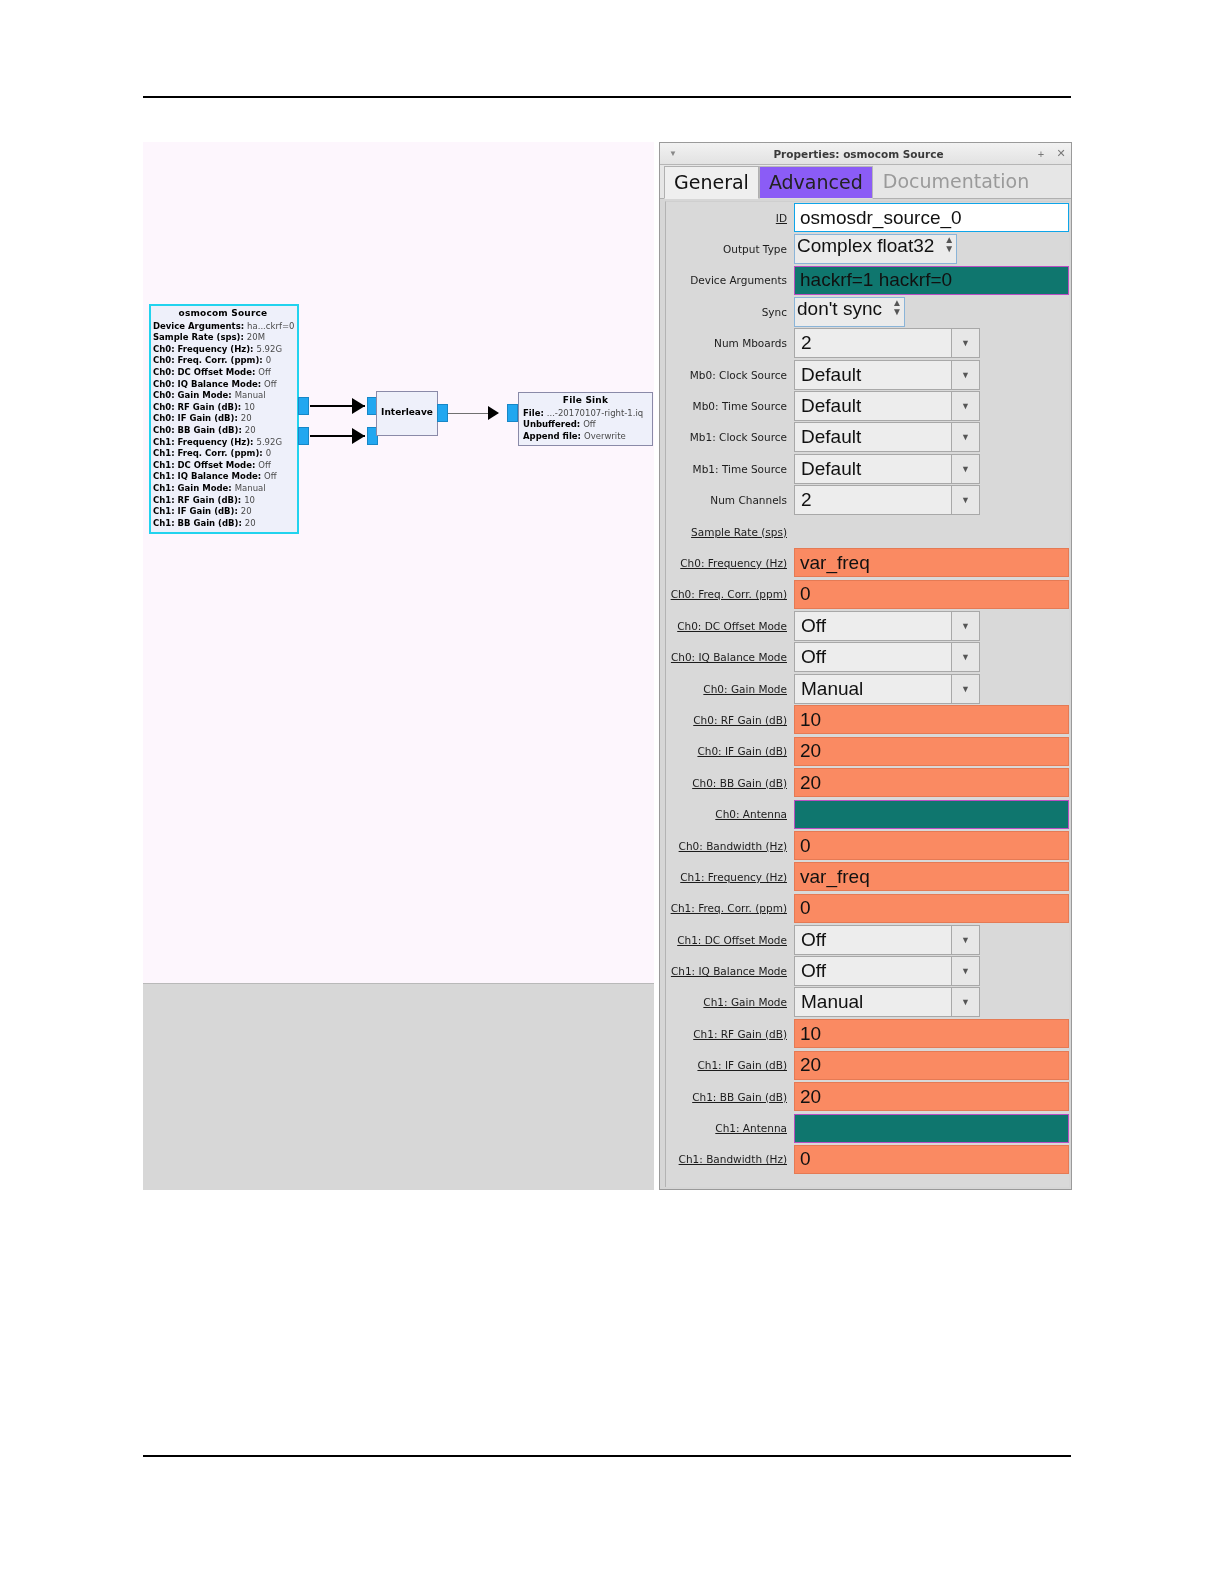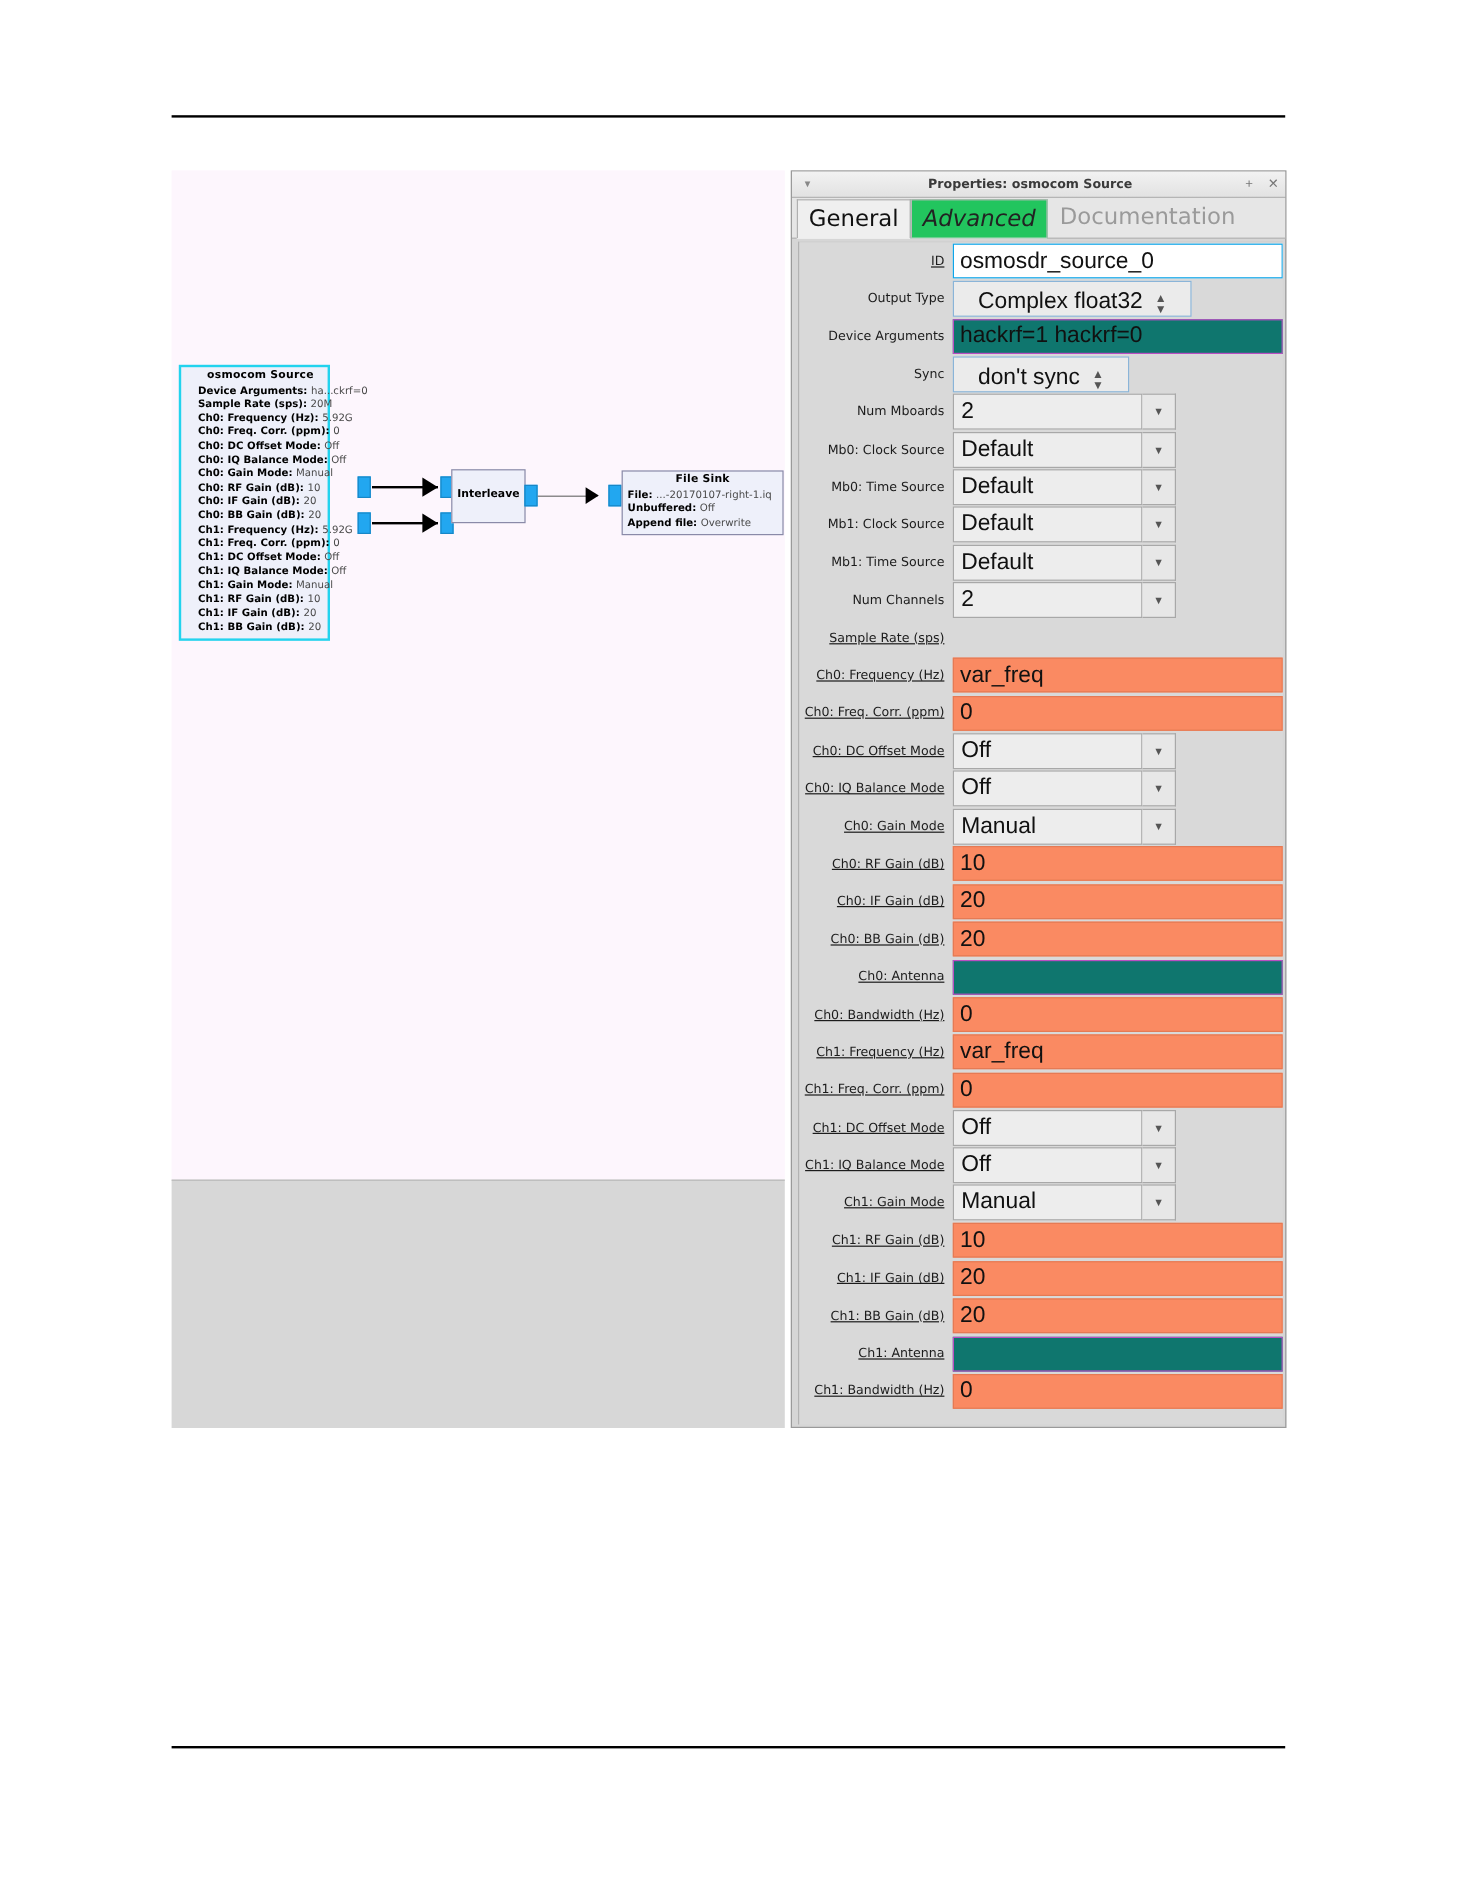--- a/index.html
+++ b/index.html
@@ -23,21 +23,21 @@
   .blk {
     position: absolute; background: #eef0fa; border: 1px solid #8a8aa8;
     font-size: 8.5px; color: #000; line-height: 11.6px; padding: 2px 4px 3px 4px;
     font-family: "DejaVu Sans", sans-serif;
   }
   .blk .ttl { font-weight: bold; text-align: center; display:block; font-size: 9px; margin-bottom: 1px; letter-spacing: .2px;}
   .blk .row { white-space: nowrap; }
   .blk .row b { font-weight: bold; }
   .blk .row span { color: #4a4a4a; }
 
-  #osmo-block { left: 6px; top: 162px; width: 126px; border: 2px solid #22d3ee; padding-left:14px;}
+  #osmo-block { left: 6px; top: 162px; width: 150px; border: 2px solid #22d3ee; padding-left:2px;}
   #interleave-block { left: 233px; top: 249px; width: 62px; height: 45px;
       display:flex; align-items:center; justify-content:center; font-weight:bold; font-size:9px; background:#eef0fa;}
   #filesink-block { left: 375px; top: 250px; width: 135px; }
   #filesink-block .ttl { font-size: 9px; }
 
   .port { position: absolute; width: 11px; height: 18px; background: #22a7f0; border:1px solid #1787c7;}
   .wire { position: absolute; height: 2px; background: #000; }
   .wire-gray { position: absolute; height: 1px; background: #707070; }
   .arrow { position: absolute; width: 0; height: 0;
       border-top: 8px solid transparent; border-bottom: 8px solid transparent; border-left: 13px solid #000; }
@@ -52,21 +52,21 @@
       display:flex; align-items:center; }
   .titlebar .ttl-text { flex:1; text-align:center; font-size: 10.5px; font-weight: bold; color:#3a3a3a; font-family:"DejaVu Sans", sans-serif;}
   .tb-btn { width: 20px; text-align:center; font-size: 11px; color:#777; cursor:default; }
   .tb-menu { width: 26px; text-align:center; font-size: 8px; color:#888; }
 
   .tabstrip { display:flex; align-items:center; height: 34px;
       background: #e6e6e6; border-bottom: 1px solid #b0b0b0; padding-left: 4px; }
   .tab { padding: 4px 9px 5px 9px; font-size: 19px; color: #555; border: 1px solid transparent;
       font-family:"DejaVu Sans", sans-serif; line-height: 22px;}
   .tab.active { background: #efefef; border:1px solid #b0b0b0; border-bottom-color:#efefef; color:#111; margin-bottom:-1px;}
-  .tab.sel2 { background:#22c55e; border:1px solid #b8b8b8; border-bottom-color:#dcdcdc; color:#222; margin-bottom:-1px;font-style:italic;}
+  .tab.sel2 { background:#8b5cf6; border:1px solid #b8b8b8; border-bottom-color:#dcdcdc; color:#222; margin-bottom:-1px;}
   .tab.dim { color:#9a9a9a; }
 
   .formwrap { position:absolute; left:5px; top: 58px; right: 2px; bottom: 2px;
       background: #d9d9d9; border-left:1px solid #b3b3b3; border-top:1px solid #cfcfcf; overflow:hidden; }
   .frow { display:flex; align-items:center; height: 31.4px; }
   .flabel { width: 128px; flex: 0 0 128px; text-align:right; padding-right: 7px;
       font-size: 10.5px; color:#1c1c1c; font-family:"DejaVu Sans", sans-serif; }
   .flabel u { }
   .fctl { flex:1; height: 30px; display:flex; align-items:center; }
 
@@ -74,22 +74,22 @@
       display:flex; align-items:center; padding: 0 5px; font-size: 19px; color:#111; }
   .inp.orange { background:#fa8a62; border:1px solid #e57a54; }
   .inp.purple { background:#0f766e; border:1px solid #b94ec2; }
 
   .combo { height: 30px; display:flex; align-items:stretch; }
   .combo .cbox { background:#ededed; border:1px solid #a8a8a8; display:flex; align-items:center;
       padding: 0 6px; font-size: 19px; color:#111; }
   .combo .carrow { width: 28px; background:#e7e7e7; border:1px solid #a8a8a8; border-left:none;
       display:flex; align-items:center; justify-content:center; font-size: 9px; color:#555; }
 
-  .spin { height: 30px; display:flex; align-items:flex-end; background:#ebebeb;
-      border:1px solid #8ab4d8; padding: 0 20px; font-size: 19px; color:#111; }
+  .spin { height: 30px; display:flex; align-items:flex-start; background:#ebebeb;
+      border:1px solid #8ab4d8; padding: 0 2px; font-size: 19px; color:#111; }
   .spin .sp { margin-left: 10px; font-size: 10px; color:#555; line-height: 9px; }
 </style>
 </head>
 <body>
 
 <div class="page">
 
   <div class="rule-top"></div>
   <div class="rule-bottom"></div>
 

